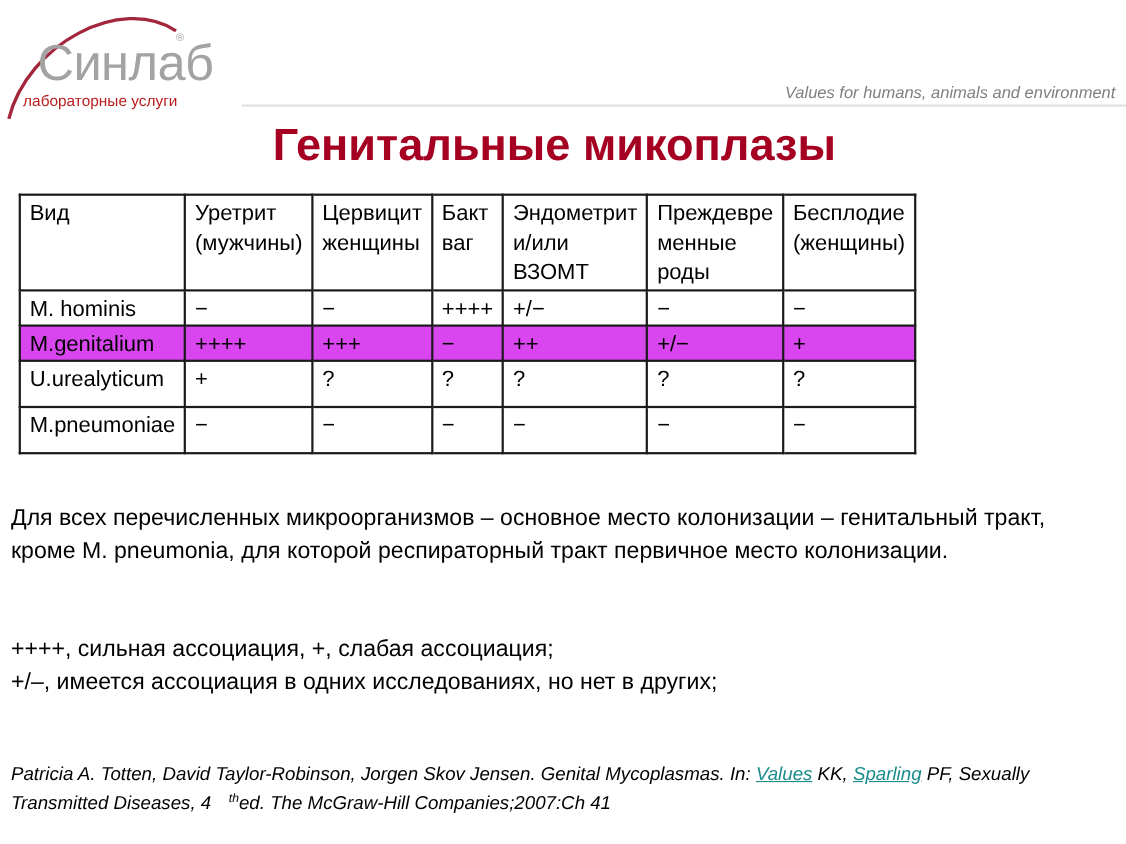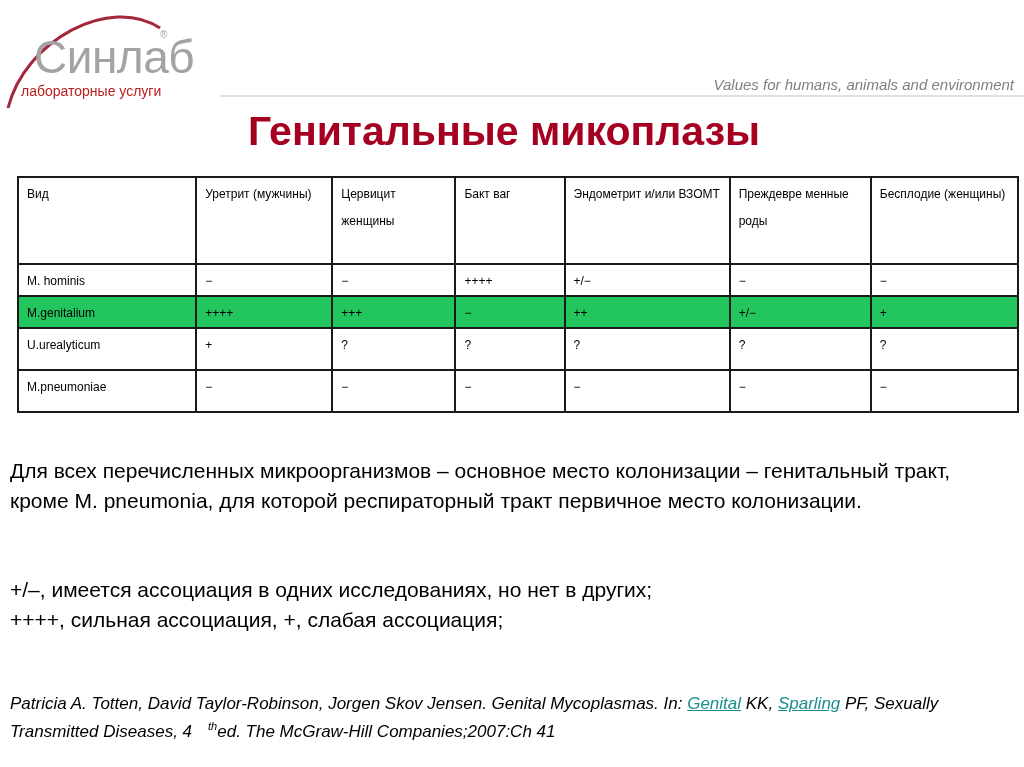--- a/index.html
+++ b/index.html
@@ -28,29 +28,29 @@
     }
     .header-rule {
       position: absolute; left: 220px; right: 0; top: 95px; height: 2px; background: #e0e0e0;
     }
     .slide-title {
       position: absolute; left: 0; right: 16px; top: 108px; text-align: center;
       font-size: 41px; font-weight: bold; color: #a50021;
     }
     table.data {
       position: absolute; left: 17px; top: 176px;
-      border-collapse: collapse; width: 1002px;
-      font-size: 12px;
+      border-collapse: collapse; width: 789px;
+      font-size: 20px;
     }
     table.data td {
       border: 2px solid #1a1a1a; vertical-align: top;
       padding: 3px 8px 0 8px; line-height: 27px;
     }
     table.data tr.head td { height: 82px; }
-    table.data tr.shaded td { background: #22c55e; }
+    table.data tr.shaded td { background: #d946ef; }
     .para {
       position: absolute; left: 10px; top: 456px; width: 960px;
       font-size: 21px; line-height: 30px;
     }
     .legend {
       position: absolute; left: 10px; top: 575px; width: 980px;
       font-size: 21px; line-height: 30px;
     }
     .legend div { white-space: pre; }
     .citation {
@@ -129,17 +129,17 @@
     <td>−</td>
     <td>−</td>
     <td>−</td>
   </tr>
 </tbody>
   </table>
 
 <div class="para">Для всех перечисленных микроорганизмов – основное место колонизации – генитальный тракт, кроме M. pneumonia, для которой респираторный тракт первичное место колонизации.</div>
 
 <div class="legend">
+  <div>++++, сильная ассоциация, +, слабая ассоциация;</div>
   <div>+/–, имеется ассоциация в одних исследованиях, но нет в других;</div>
-  <div>++++, сильная ассоциация, +, слабая ассоциация;</div>
 </div>
 
-<div class="citation"><span>Patricia A. Totten, David Taylor-Robinson, Jorgen Skov Jensen. Genital Mycoplasmas. In: </span><a>Genital</a><span> KK, </span><a>Sparling</a><span> PF, Sexually Transmitted Diseases, 4</span><sup>th</sup><span>ed. The McGraw-Hill Companies;2007:Ch 41</span></div>
+<div class="citation"><span>Patricia A. Totten, David Taylor-Robinson, Jorgen Skov Jensen. Genital Mycoplasmas. In: </span><a>Values</a><span> KK, </span><a>Sparling</a><span> PF, Sexually Transmitted Diseases, 4</span><sup>th</sup><span>ed. The McGraw-Hill Companies;2007:Ch 41</span></div>
 
 </body></html>

